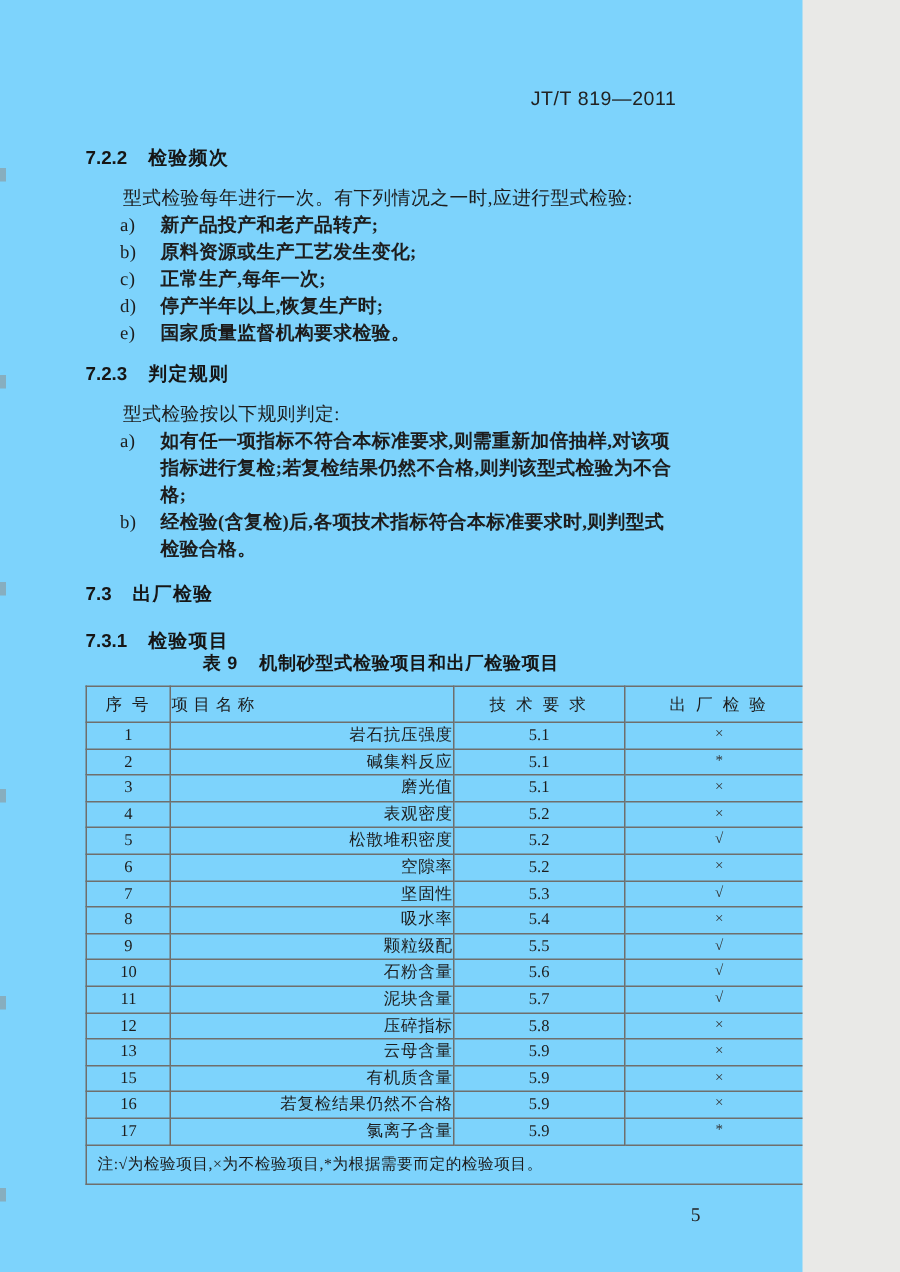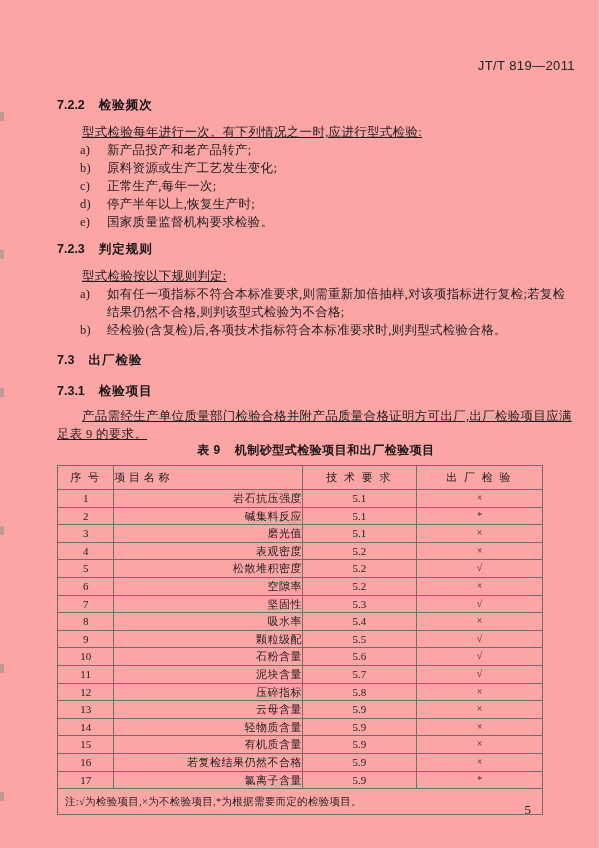--- a/index.html
+++ b/index.html
@@ -4,24 +4,24 @@
 <style>
   html,body{margin:0;padding:0;}
   body{
     width:600px;height:848px;
     background:#e9e9e7;
     font-family:"Liberation Serif","DejaVu Serif",serif;
     -webkit-font-smoothing:antialiased;
   }
   .page{
     position:relative;
-    width:599px;height:848px;
-    background:#fca5a5;
+    width:535px;height:848px;
+    background:#7dd3fc;
     box-sizing:border-box;
-    padding:58px 24px 0 57px;
+    padding:58px 84px 0 57px;
     color:#1d1d1d;
     overflow:hidden;
   }
   
   .scan-mark{
     position:absolute;left:0;width:4px;height:9px;
     background:#8f8f8c;opacity:.55;
   }
   .doc-header{
     text-align:right;
@@ -35,26 +35,26 @@
     font-weight:bold;font-size:12.5px;line-height:15px;color:#161616;
   }
   .hd .hd-title{margin-left:14px;letter-spacing:1px;text-align:center;}
   .hd-722{margin-top:24px;}
   .hd-723{margin-top:11px;}
   .hd-73{margin-top:14px;}
   .hd-731{margin-top:16px;}
   p.intro{
     margin:10px 0 0 0;
     font-size:12.5px;line-height:18px;
-    text-indent:2em;letter-spacing:.3px;text-decoration:underline;
+    text-indent:2em;letter-spacing:.3px;
   }
   ul.clauses{list-style:none;margin:0;padding:0 0 0 23px;}
   ul.clauses li{display:flex;font-size:12.5px;line-height:18px;letter-spacing:.3px;}
   .li-label{flex:none;width:27px;}
-  .li-text{flex:1;}
+  .li-text{flex:1;font-weight:bold;}
   .table-caption{
     text-align:center;
     font-family:"Liberation Sans","DejaVu Sans",sans-serif;
     font-weight:bold;font-size:12px;line-height:15px;color:#161616;
     letter-spacing:.5px;
   }
   .table-caption .cap-title{margin-left:14px;}
   table.t9{
     margin-top:7px;
     width:486px;
@@ -149,21 +149,20 @@
       </li>
   </ul>
 
   <h3 class="hd hd-73">
     <span>7.3</span><span class="hd-title">出厂检验</span>
   </h3>
 
   <h3 class="hd hd-731">
     <span>7.3.1</span><span class="hd-title">检验项目</span>
   </h3>
-  <p class="intro" style="margin-top:8px">产品需经生产单位质量部门检验合格并附产品质量合格证明方可出厂,出厂检验项目应满足表 9 的要求。</p>
 
   <div class="table-caption">
     <span>表 9</span><span class="cap-title">机制砂型式检验项目和出厂检验项目</span>
   </div>
 
   <table class="t9">
     <thead>
       <tr>
         <th class="col0">序 号</th>
         <th class="col1" style="text-align:left;padding-left:0">项 目 名 称</th>
@@ -244,26 +243,20 @@
           <td class="col2">5.8</td>
           <td class="col3">×</td>
         </tr>
         <tr>
           <td class="col0">13</td>
           <td class="col1">云母含量</td>
           <td class="col2">5.9</td>
           <td class="col3">×</td>
         </tr>
         <tr>
-          <td class="col0">14</td>
-          <td class="col1">轻物质含量</td>
-          <td class="col2">5.9</td>
-          <td class="col3">×</td>
-        </tr>
-        <tr>
           <td class="col0">15</td>
           <td class="col1">有机质含量</td>
           <td class="col2">5.9</td>
           <td class="col3">×</td>
         </tr>
         <tr>
           <td class="col0">16</td>
           <td class="col1">若复检结果仍然不合格</td>
           <td class="col2">5.9</td>
           <td class="col3">×</td>

